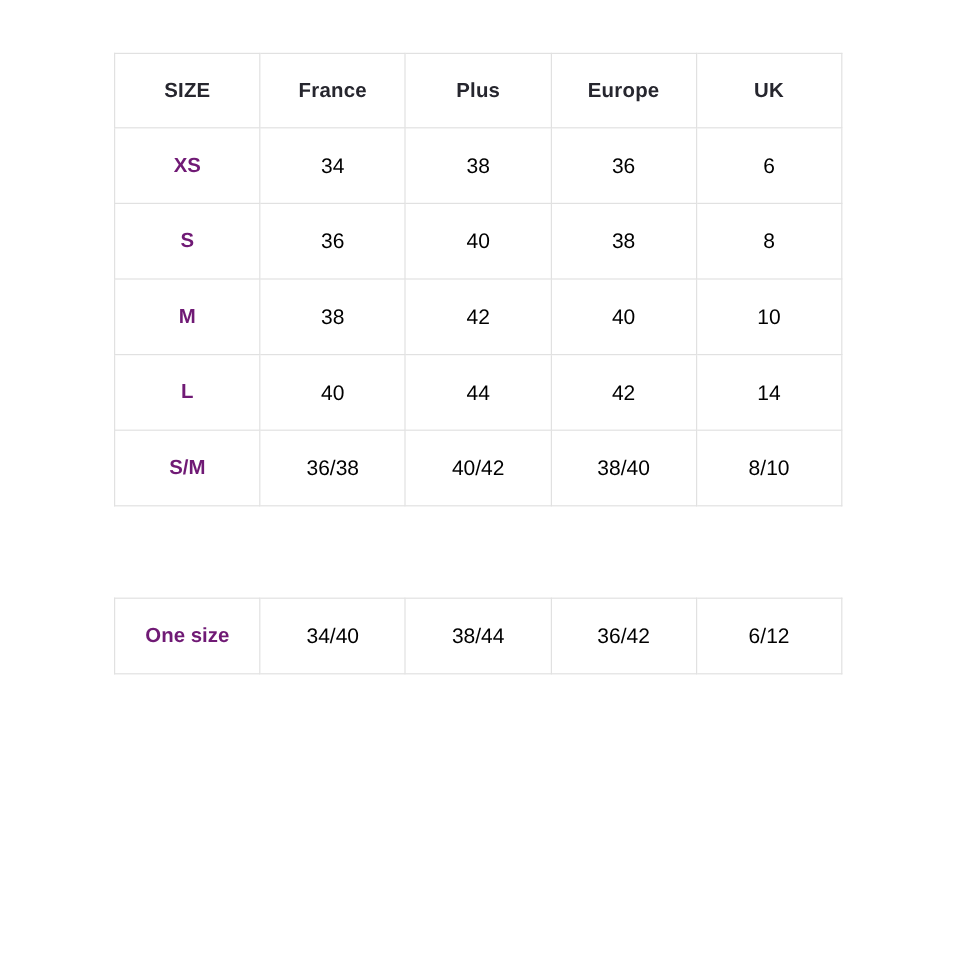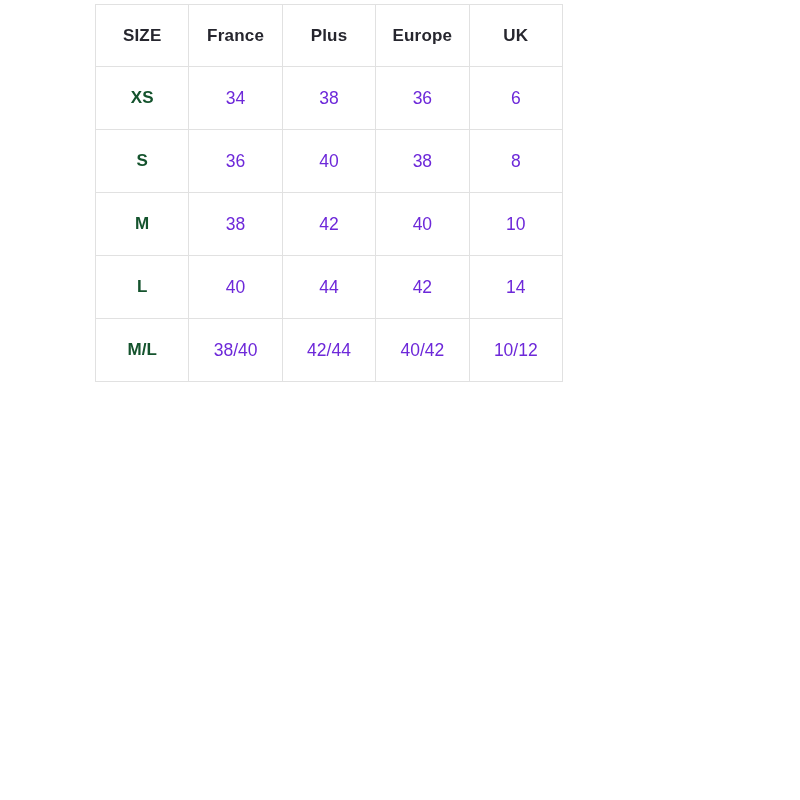--- a/index.html
+++ b/index.html
@@ -17,22 +17,23 @@
   }
   .tables-wrap {
     position: absolute;
     left: 95px;
     top: 4px;
     width: 583px;
   }
   table.size-table {
     border-collapse: collapse;
     table-layout: fixed;
-    width: 468px;
+    width: 607px;
     background: #ffffff;
+    margin-top: 40px;
   }
   table.size-table td, table.size-table th {
     border: 1px solid #e1e1e1;
     text-align: center;
     vertical-align: middle;
     padding: 0;
     overflow: hidden;
     white-space: nowrap;
   }
   table.main-table tr.header-row th { height: 61px; }
@@ -41,26 +42,26 @@
 
   .hdr {
     font-size: 17px;
     font-weight: 700;
     color: #26262e;
     letter-spacing: 0.2px;
   }
   .row-label {
     font-size: 17px;
     font-weight: 700;
-    color: #14532d;
+    color: #701a75;
   }
   .val {
     font-size: 17.5px;
     font-weight: 400;
-    color: #6d28d9;
+    color: #000000;
   }
   .table-gap { height: 36px; }
 </style>
 </head>
 <body>
 
 <div class="page">
   <div class="tables-wrap">
 
     <table class="size-table main-table">
@@ -96,30 +97,37 @@
           <td class="val">10</td>
         </tr>
         <tr class="data-row">
           <td class="row-label">L</td>
           <td class="val">40</td>
           <td class="val">44</td>
           <td class="val">42</td>
           <td class="val">14</td>
         </tr>
         <tr class="data-row">
-          <td class="row-label">M/L</td>
+          <td class="row-label">S/M</td>
+          <td class="val">36/38</td>
+          <td class="val">40/42</td>
           <td class="val">38/40</td>
-          <td class="val">42/44</td>
-          <td class="val">40/42</td>
-          <td class="val">10/12</td>
+          <td class="val">8/10</td>
         </tr>
       </tbody>
     </table>
 
     <div class="table-gap"></div>
 
     <table class="size-table extra-table">
       <tbody>
+        <tr class="data-row">
+          <td class="row-label">One size</td>
+          <td class="val">34/40</td>
+          <td class="val">38/44</td>
+          <td class="val">36/42</td>
+          <td class="val">6/12</td>
+        </tr>
       </tbody>
     </table>
 
   </div>
 </div>
 
 </body></html>

